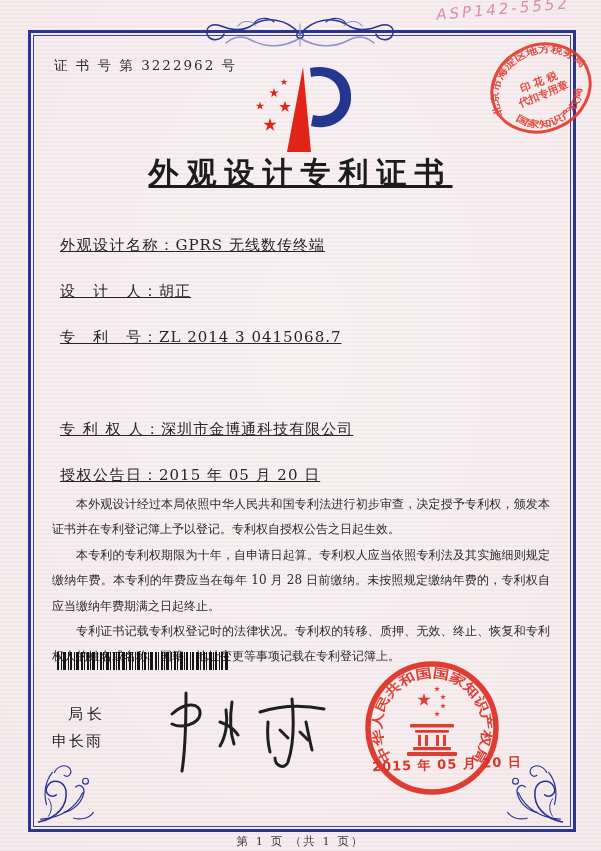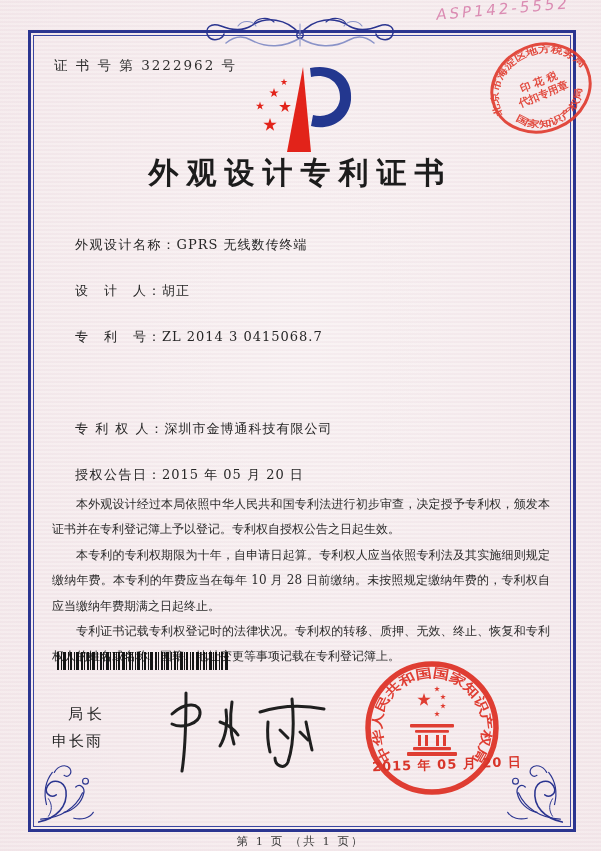--- a/index.html
+++ b/index.html
@@ -14,22 +14,22 @@
     background-image:
       repeating-linear-gradient(0deg, rgba(236,219,226,.30) 0 2px, rgba(249,242,243,.30) 2px 4px),
       radial-gradient(ellipse at 50% 40%, rgba(255,255,255,.35), rgba(235,216,222,.25));
   }
   .frame{position:absolute;left:28px;top:30px;width:542px;height:796px;border:3px solid #2b3590;}
   .frame-inner{position:absolute;inset:2px;border:1px solid #3a45a0;}
   .abs{position:absolute;}
   .cjk-serif{font-family:"DejaVu Serif","Liberation Serif",serif;}
   .cert-no{left:54px;top:57px;font-size:13.5px;letter-spacing:2px;color:#2e2e2e;}
   .title{left:0;right:0;top:153px;text-align:center;font-size:30px;font-weight:600;
-         letter-spacing:8px;color:#1c1c1c;}
-  .field{left:75px;font-size:13px;color:#262626;letter-spacing:1px;white-space:nowrap;}
+         letter-spacing:8px;color:#1c1c1c;text-decoration:underline;}
+  .field{left:60px;font-size:15px;color:#262626;letter-spacing:1px;white-space:nowrap;text-decoration:underline;}
   .field .lbl{letter-spacing:1.5px;}
   .body-text{left:52px;width:498px;top:492px;font-size:12px;line-height:25.4px;
              color:#2b2b2b;text-align:justify;}
   .body-text p{margin:0;text-indent:2em;}
   .dir-label{left:68px;top:705px;font-size:15px;letter-spacing:4px;color:#262626;text-align:right;}
   .dir-name{left:52px;top:732px;font-size:15px;letter-spacing:2px;color:#262626;}
   .date-stamp{left:372px;top:756px;width:130px;font-size:13px;color:#d8352a;
               letter-spacing:1px;transform:rotate(-2deg);font-weight:600;white-space:nowrap;}
   .footer{left:0;right:0;top:799px;text-align:center;font-size:11.5px;
           letter-spacing:2px;color:#3a3a3a;margin-top:35px;}

